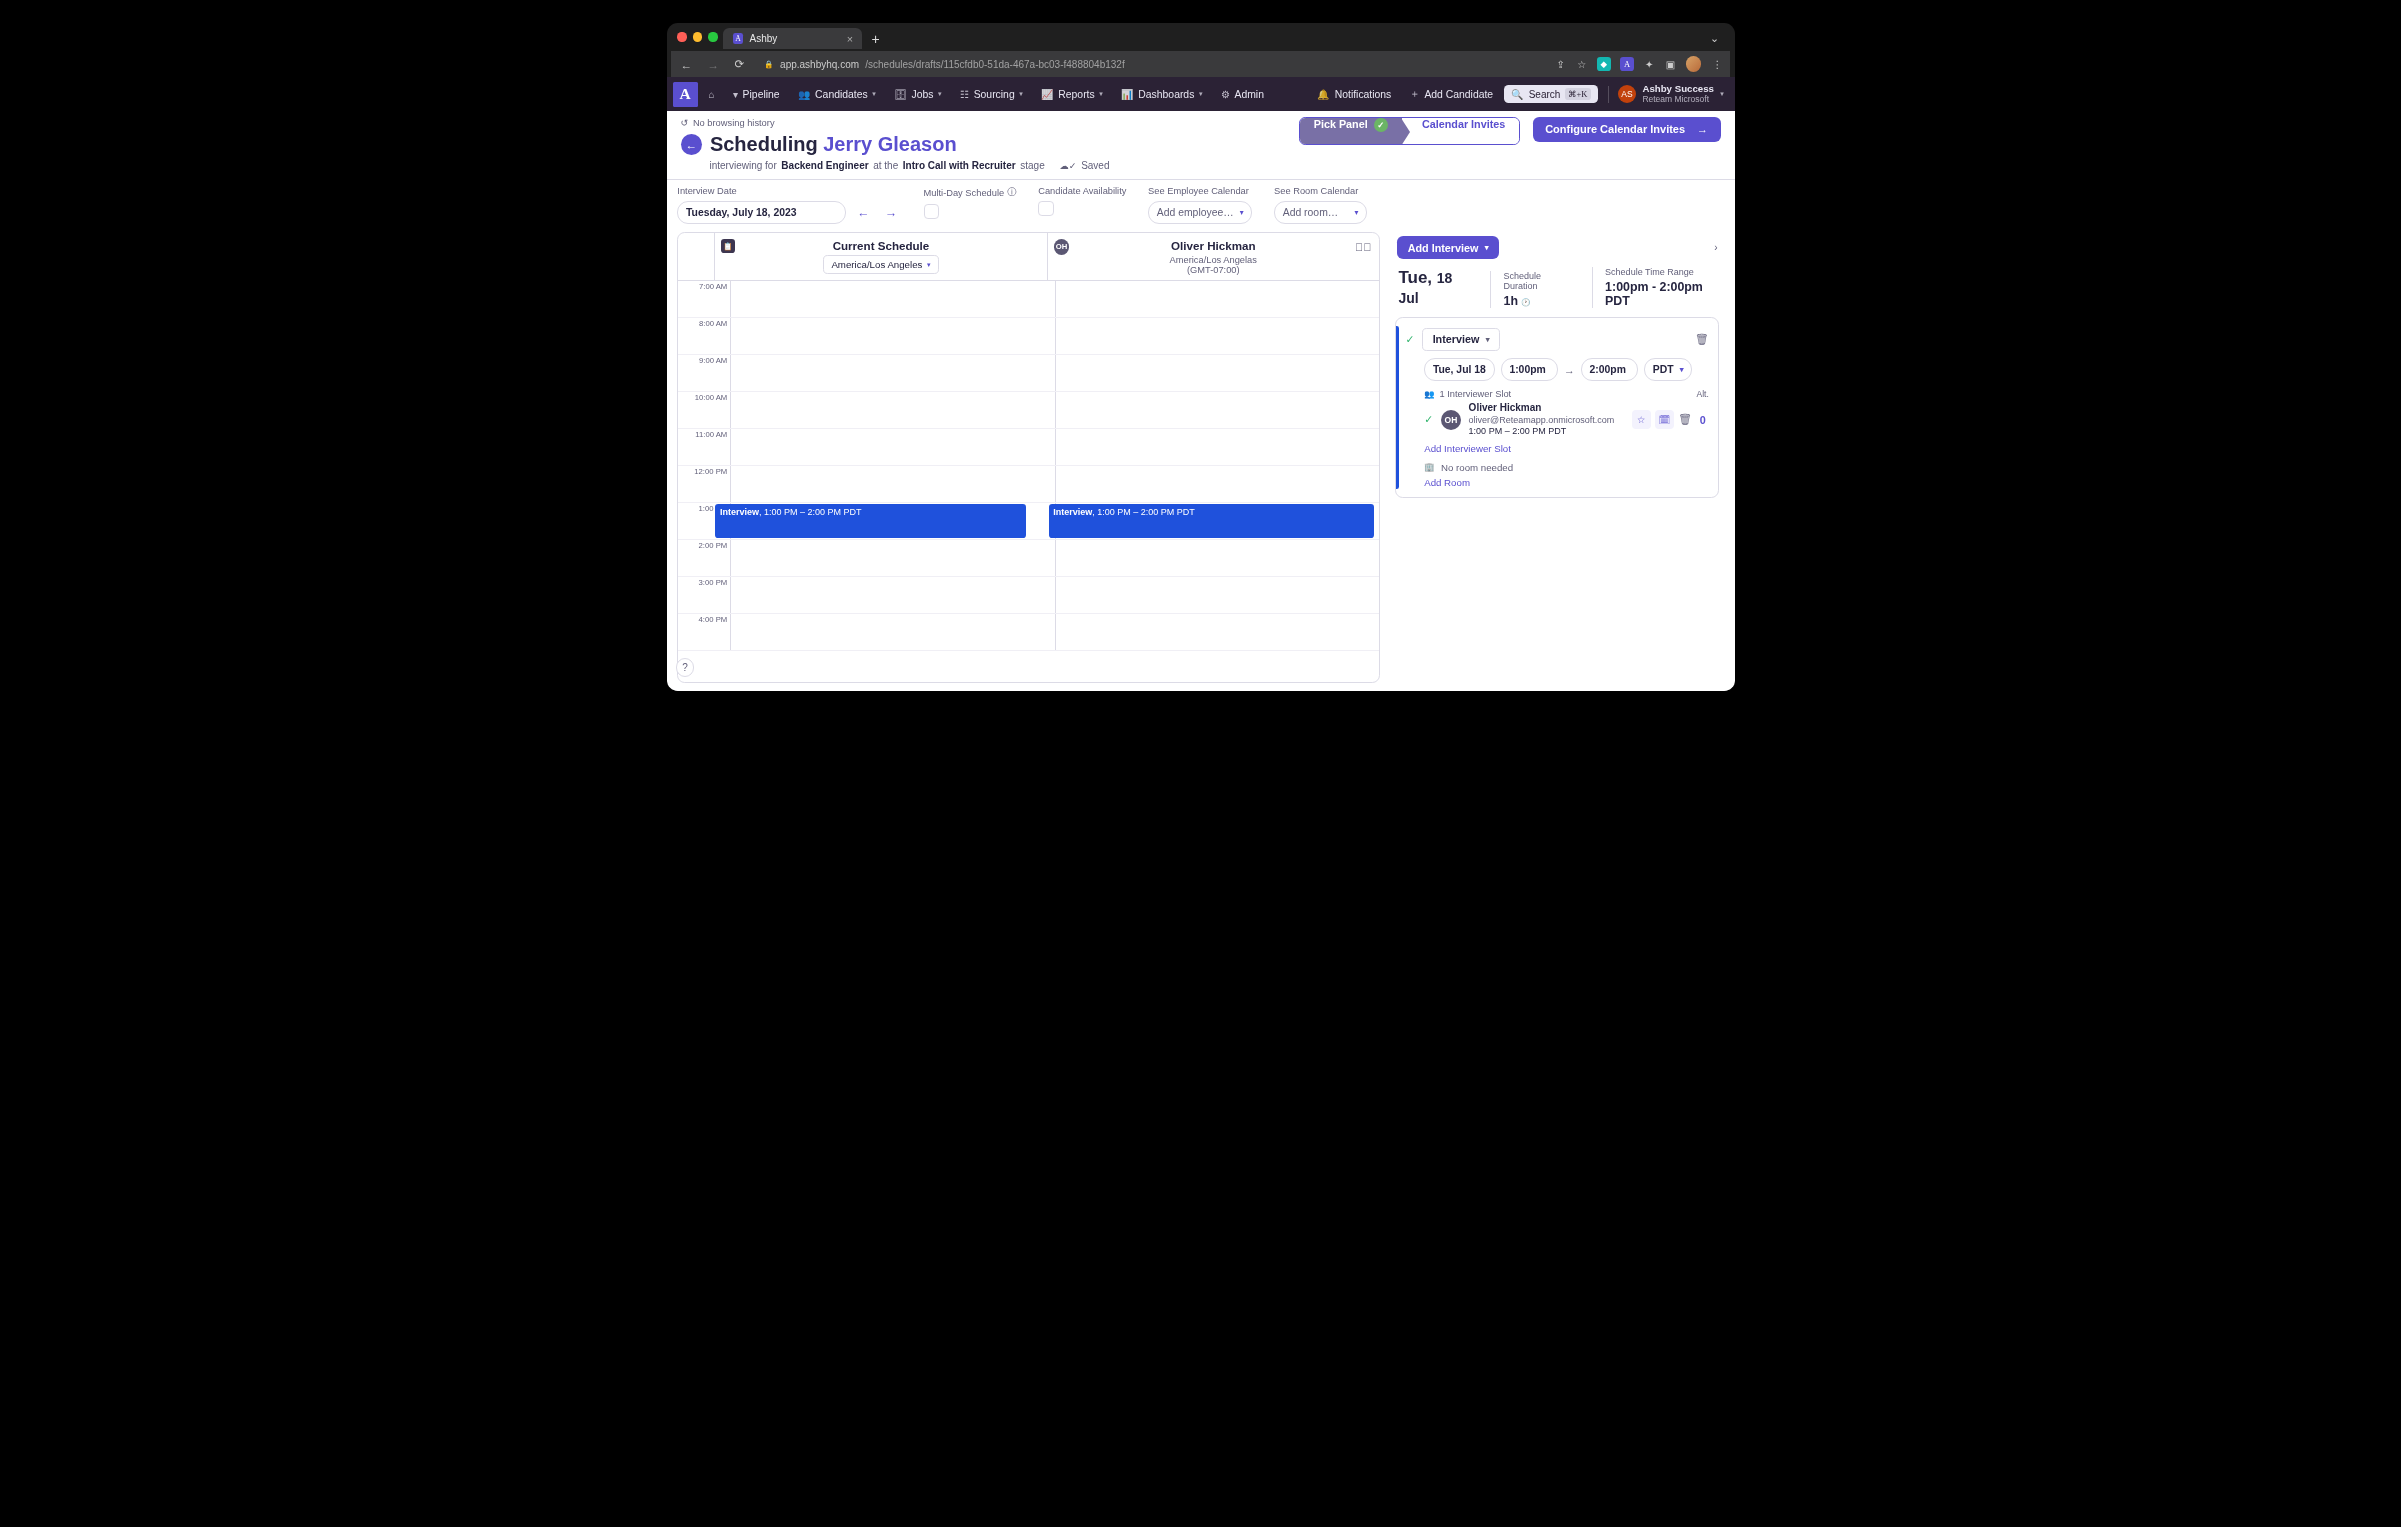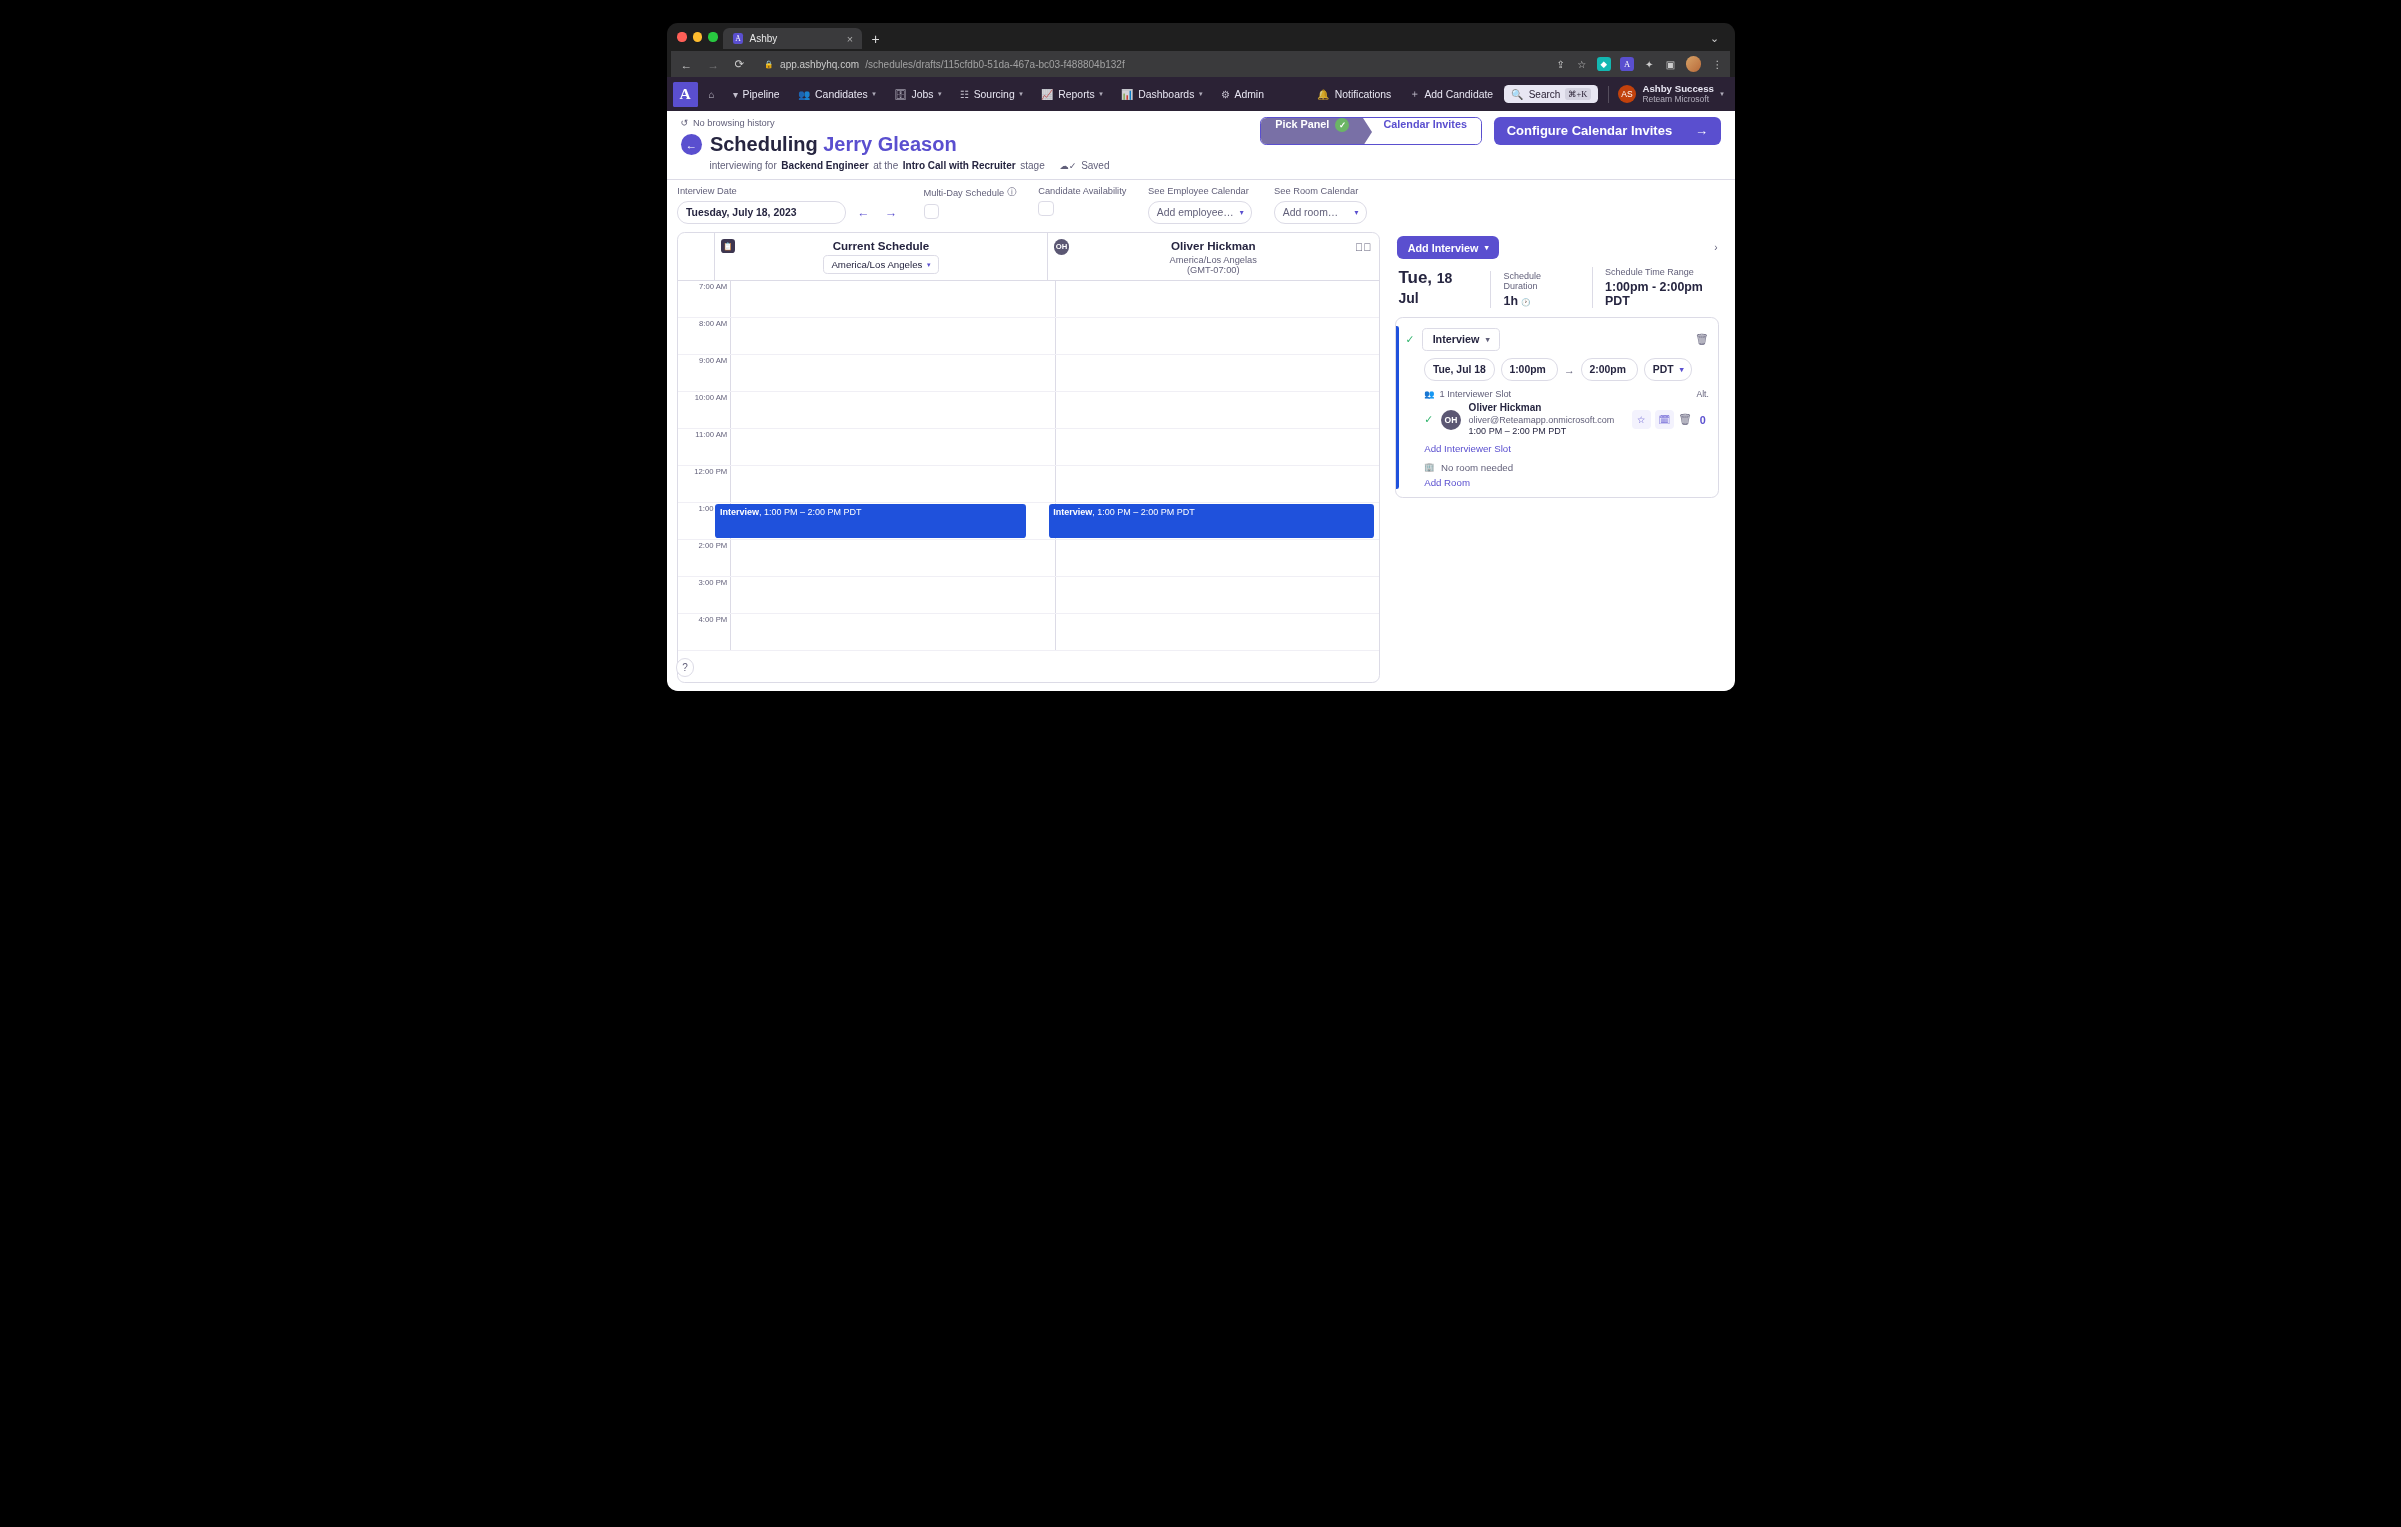--- a/index.html
+++ b/index.html
@@ -63,21 +63,21 @@
   .subhead b{color:var(--text-dark);}
   .saved-icn{color:var(--text-mid);font-size:9.3px;}
 
   .stepper { display:flex; align-items:stretch; border:1.5px solid var(--purple); border-radius:6.2px; overflow:hidden; height:28px;}
   .step { display:flex; align-items:flex-start; gap:6.2px; padding:0 14px; font-weight:600; font-size:10.8px; position:relative;}
   .step.active { background:#7970a6; color:#fff;}
   .step.active::after{ content:""; position:absolute; right:-8.5px; top:0; width:0;height:0; border-top:14px solid transparent; border-bottom:14px solid transparent; border-left:9.3px solid #7970a6; z-index:2;}
   .step.inactive { background:#fff; color:var(--purple); padding-left:20px;}
   .step .check{ width:14px;height:14px;border-radius:50%;background:#6bb565;color:#fff;font-size:8.5px;display:flex;align-items:center;justify-content:center;}
 
-  .config-btn { background:var(--purple); color:#fff; border-radius:6.2px; padding:6.2px 12.4px; font-weight:600; font-size:13px; display:flex; align-items:center; gap:23px;}
+  .config-btn { background:var(--purple); color:#fff; border-radius:6.2px; padding:6.2px 12.4px; font-weight:600; font-size:11px; display:flex; align-items:center; gap:12px;}
 
   
   .toolbar { border-top:0.8px solid var(--border); display:flex; gap:21.7px; padding:6.2px 14px 3.1px 10.8px;}
   .tgroup{ display:flex; flex-direction:column; gap:4.6px;}
   .tlabel{ font-size:9.3px; color:var(--text-mid); display:flex; align-items:center; gap:3.1px;text-align:right;}
   .input-like{ border:0.8px solid var(--border); border-radius:11px; height:23px; display:flex; align-items:center; padding:0 7.7px; font-size:10.4px; color:var(--text-dark); background:#fff;}
   .input-like.sel{ min-width:93px; gap:6.2px;}
   .input-like .dropchev{margin-left:auto;color:var(--purple);font-size:7.7px;}
   .date-input{ min-width:169px; font-weight:600;}
   .arrow-btn{ color:var(--purple); font-size:12.4px; padding:4.6px;}

